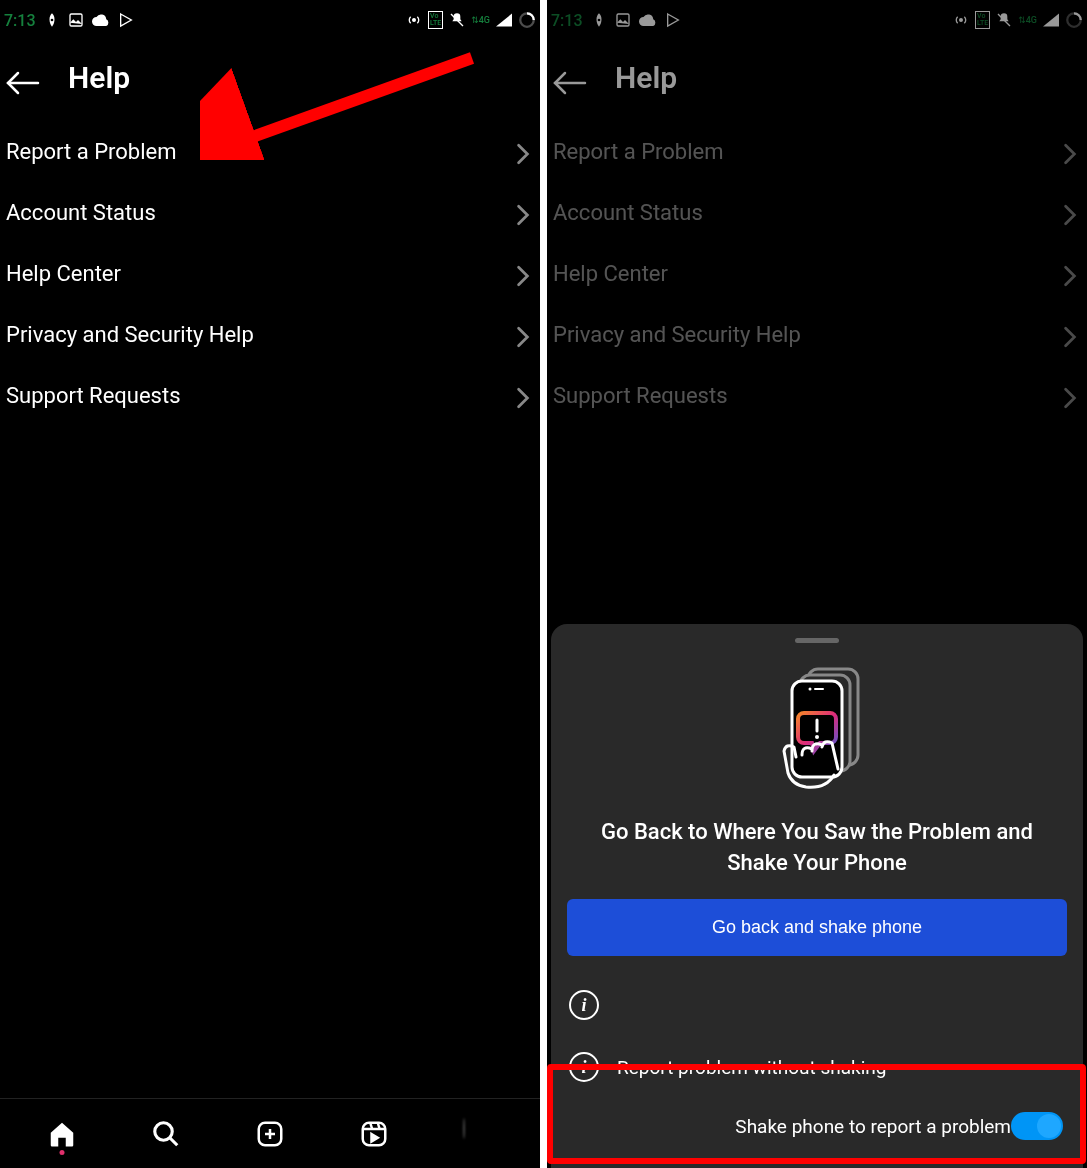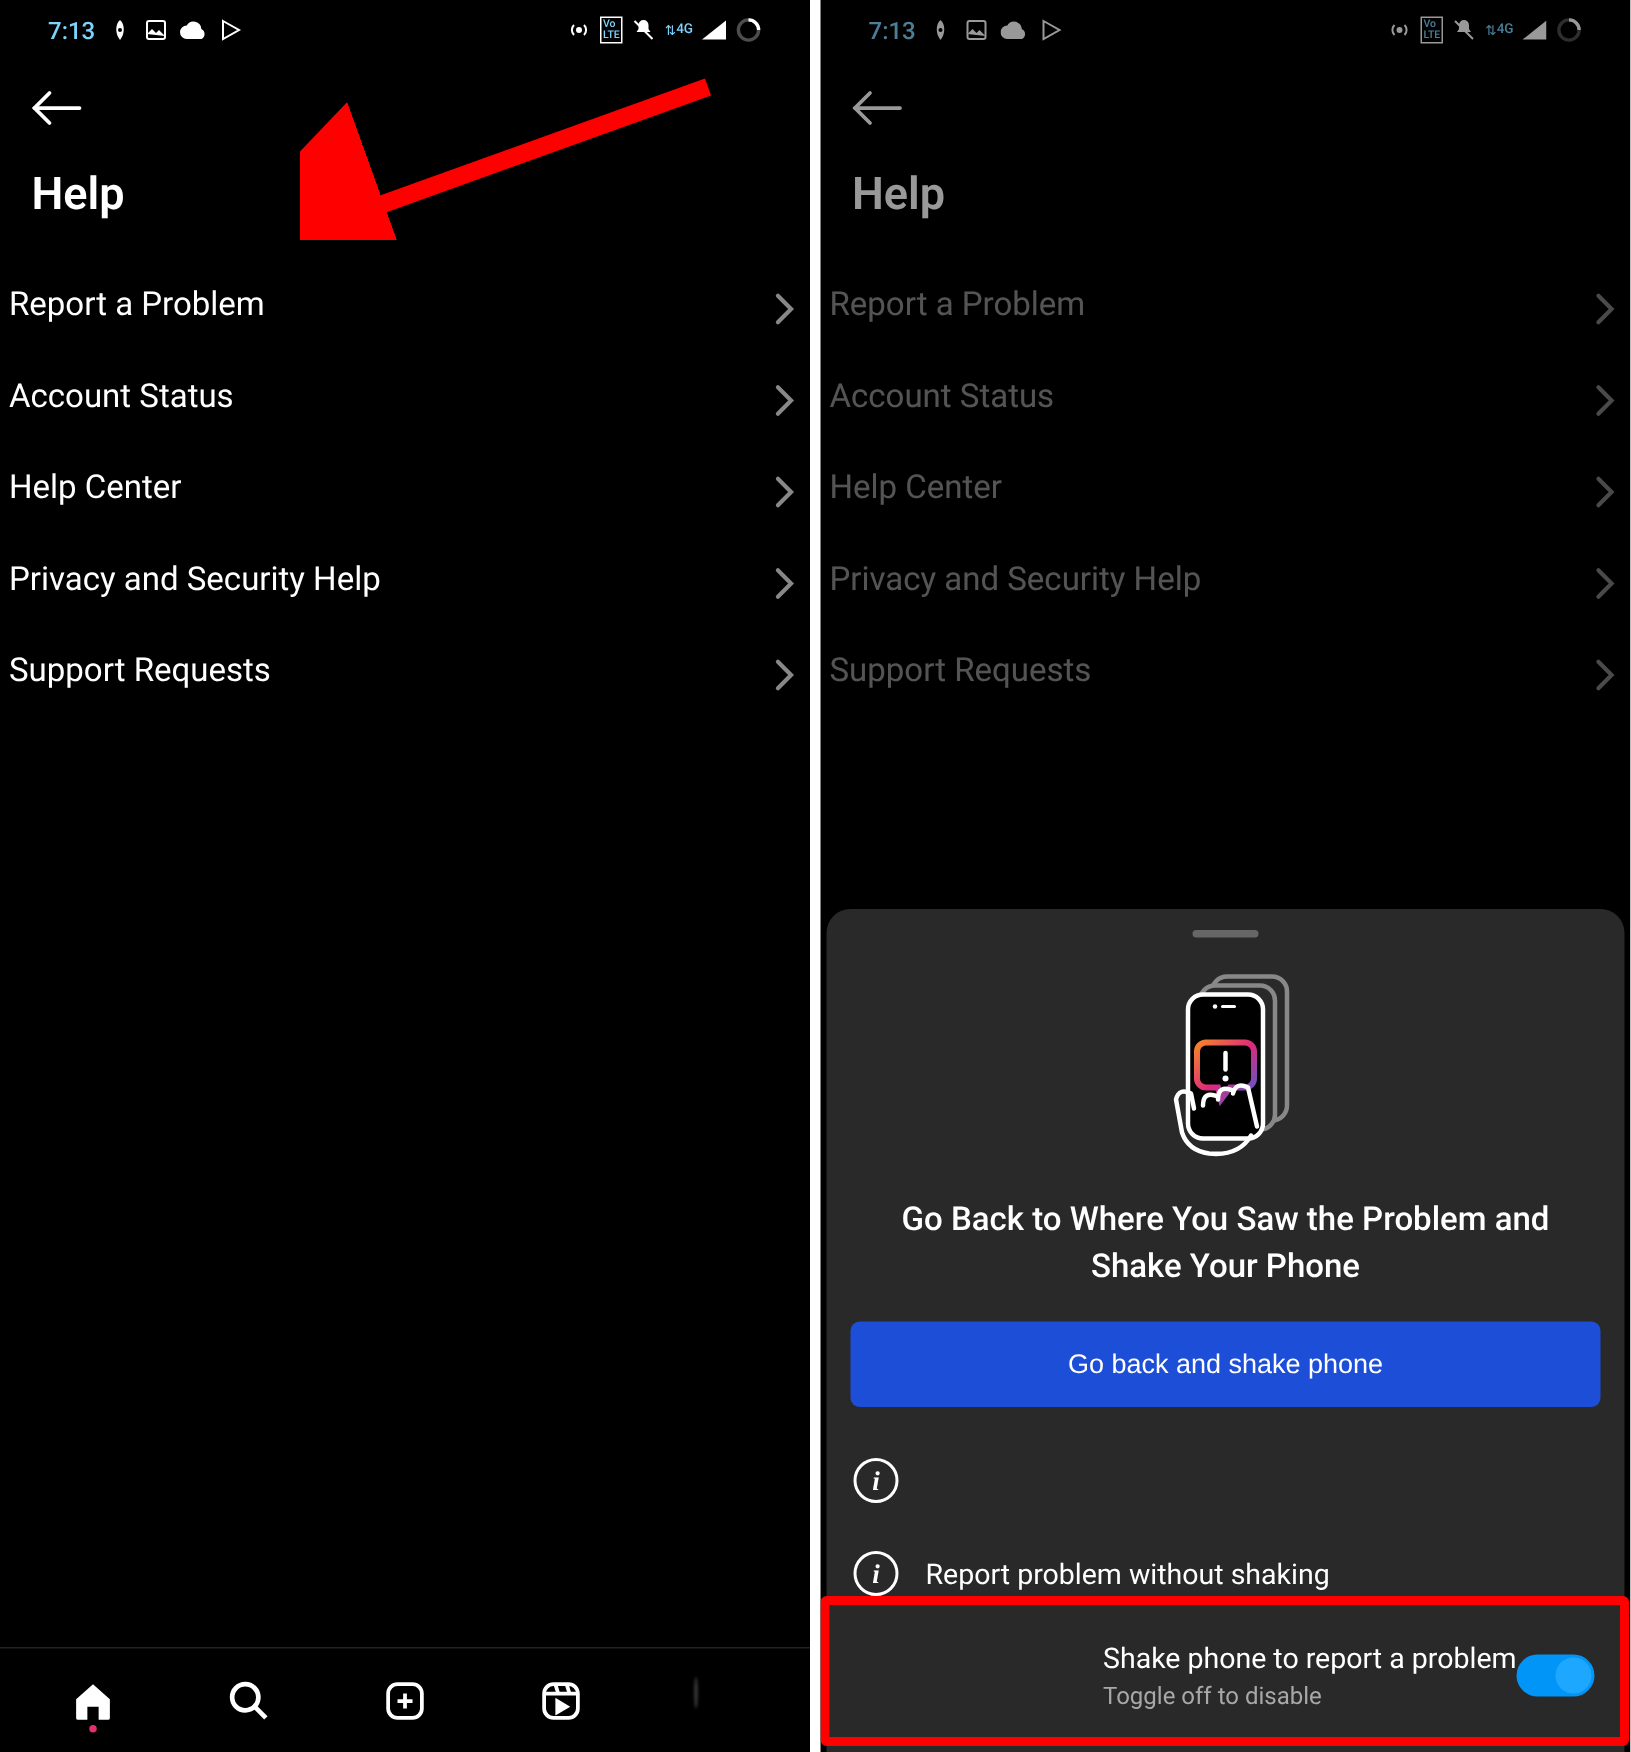--- a/index.html
+++ b/index.html
@@ -18,34 +18,33 @@
   background: #000;
   position: relative;
   overflow: hidden;
 }
 .screen.right { background: #000; }
 .status-bar {
   height: 40px;
   display: flex;
   align-items: center;
   justify-content: space-between;
-  padding: 0 32px;
-  color: #7dd3fc;
+  padding: 0 4px;
+  color: #15803d;
   font-size: 16px;
   font-weight: 500;
 }
 .status-left, .status-right { display: flex; align-items: center; gap: 8px; }
 .status-right { gap: 6px; }
 .si { display:inline-flex; align-items:center; justify-content:center; }
 .app-header {
   display: flex;
-  align-items: flex-start;
-  padding: 20px 21px 26px;
+  align-items: flex-end;
+  padding: 20px 6px 26px;
   gap: 28px;
-  flex-direction: column;
 }
 .back-arrow { width: 34px; height: 24px; color: #fff; cursor: pointer; }
 .title {
   color: #fff;
   font-size: 30px;
   font-weight: 600;
 }
 .menu-list { padding: 0 4px; }
 .menu-item {
   display: flex;
@@ -442,20 +441,19 @@
     <div class="sheet-row">
       <span class="info-ic">i</span>
     </div>
     <div class="sheet-row">
       <span class="info-ic">i</span>
       <span class="sheet-row-text">Report problem without shaking</span>
     </div>
     <div class="toggle-block">
       <div>
         <div class="toggle-text">Shake phone to report a problem</div>
-        <div class="toggle-sub">Toggle off to disable</div>
       </div>
       <div class="switch"></div>
     </div>
   </div>
 
   <div class="red-box"></div>
 </div>
 
 </body></html>

